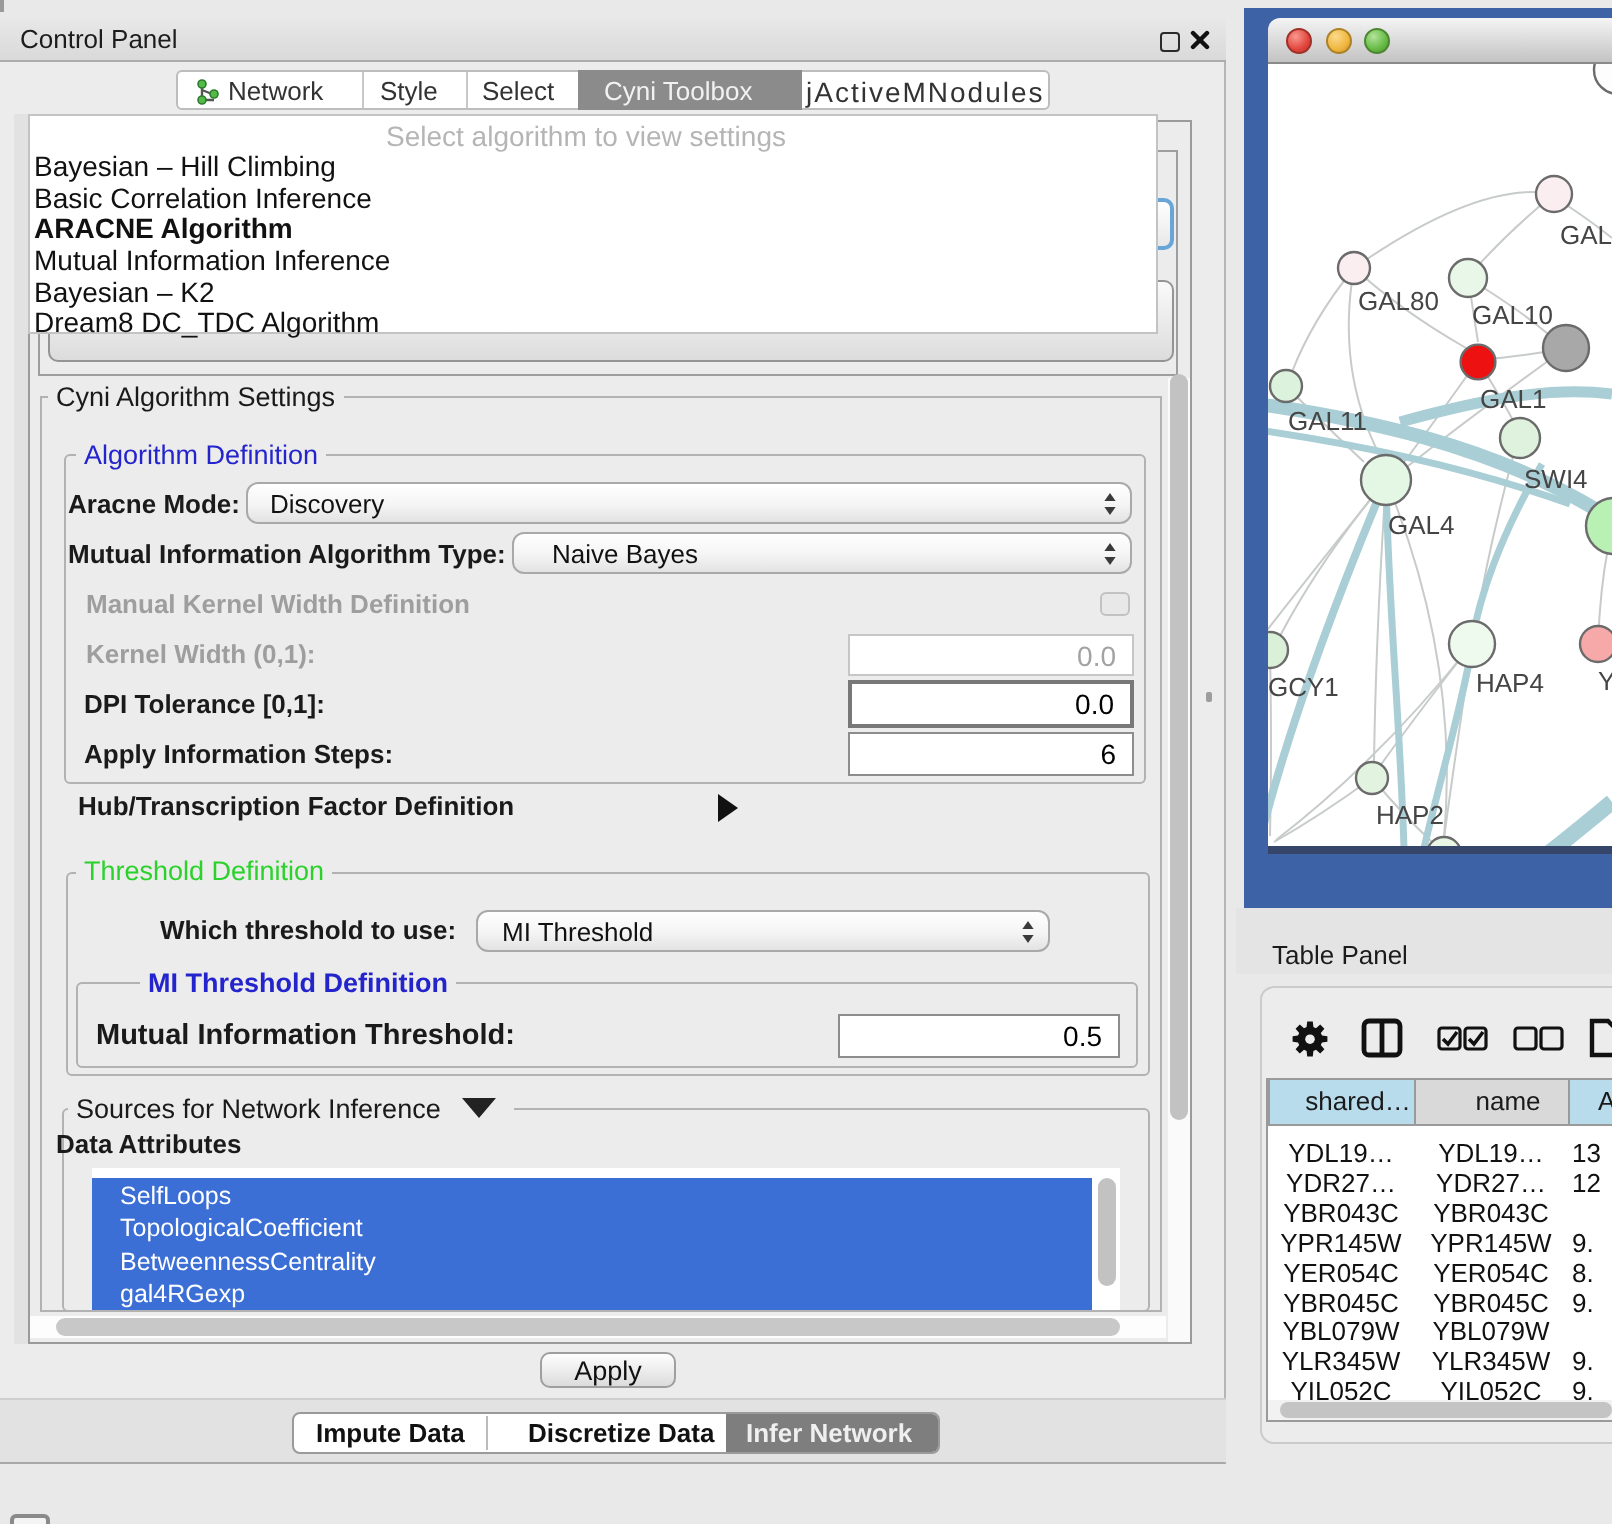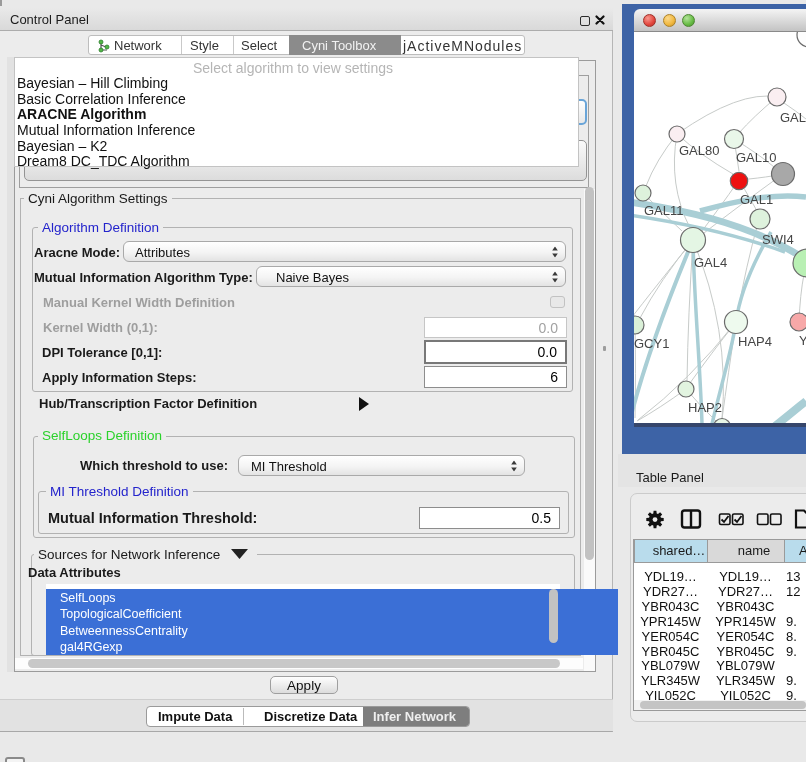--- a/index.html
+++ b/index.html
@@ -72,21 +72,21 @@
 </div>
 
 <div class="fs" style="left:20px;top:198px;width:561px;height:458px;border-radius:0;"></div>
 <div class="ftitle" style="left:24px;top:192px;color:#1a1a1a;">Cyni Algorithm Settings</div>
 
 <div class="fs" style="left:32px;top:227px;width:541px;height:165px;"></div>
 <div class="ftitle" style="left:38px;top:221px;color:#2424cc;text-align:right;">Algorithm Definition</div>
 
 <div class="lbl" style="left:34px;top:252px;text-align:center;">Aracne Mode:</div>
 <div class="combo" style="left:123px;top:241px;width:443px;height:21px;">
-  <div class="ct">Attributes</div>
+  <div class="ct">Discovery</div>
   <svg class="carr" viewBox="0 0 6 11">
       <path d="M3 0 L5.8 4 L0.2 4 Z" fill="#3a3a3a"></path>
       <path d="M3 11 L5.8 7 L0.2 7 Z" fill="#3a3a3a"></path>
     </svg>
 </div>
 
 <div class="lbl" style="left:34px;top:277px;">Mutual Information Algorithm Type:</div>
 <div class="combo" style="left:256px;top:266px;width:310px;height:21px;">
   <div class="ct" style="left:19px;">Naive Bayes</div>
   <svg class="carr" viewBox="0 0 6 11">
@@ -112,48 +112,48 @@
 <div class="tf" style="left:424px;top:366px;width:143px;height:22px;border:1px solid #8d8d8d;">
     <span style="color:#000;">6</span>
   </div>
 
 <div class="lbl" style="left:39px;top:403px;">Hub/Transcription Factor Definition</div>
 <svg class="a" style="left:358px;top:397px;" width="12" height="14" viewBox="0 0 12 14">
     <path d="M1 0 L11 7 L1 14 Z" fill="#111"></path>
   </svg>
 
 <div class="fs" style="left:33px;top:436px;width:542px;height:102px;"></div>
-<div class="ftitle" style="left:38px;top:429px;color:#2bd22b;">SelfLoops Definition</div>
+<div class="ftitle" style="left:38px;top:429px;color:#2bd22b;">Threshold Definition</div>
 
 <div class="lbl" style="left:80px;top:465px;">Which threshold to use:</div>
 <div class="combo" style="left:238px;top:455px;width:287px;height:21px;">
   <div class="ct" style="left:12px;">MI Threshold</div>
   <svg class="carr" viewBox="0 0 6 11">
       <path d="M3 0 L5.8 4 L0.2 4 Z" fill="#3a3a3a"></path>
       <path d="M3 11 L5.8 7 L0.2 7 Z" fill="#3a3a3a"></path>
     </svg>
 </div>
 
 <div class="fs" style="left:38px;top:491px;width:531px;height:43px;"></div>
-<div class="ftitle" style="left:46px;top:485px;color:#2424cc;">MI Threshold Definition</div>
+<div class="ftitle" style="left:70px;top:485px;color:#2424cc;font-weight:bold;">MI Threshold Definition</div>
 <div class="lbl" style="left:48px;top:518px;font-size:14.5px;">Mutual Information Threshold:</div>
 <div class="tf" style="left:419px;top:507px;width:141px;height:22px;border:1px solid #8d8d8d;">
     <span style="color:#000;">0.5</span>
   </div>
 
 <div class="fs" style="left:31px;top:554px;width:544px;height:102px;"></div>
 <div class="a" style="left:221px;top:551px;width:36px;height:7px;background:#ececec;"></div>
 <div class="ftitle" style="left:34px;top:548px;color:#1a1a1a;">Sources for Network Inference</div>
 <svg class="a" style="left:231px;top:549px;" width="17" height="10" viewBox="0 0 17 10">
     <path d="M0 0 L17 0 L8.5 10 Z" fill="#222"></path>
   </svg>
 
 <div class="lbl" style="left:28px;top:572px;">Data Attributes</div>
 <div class="a" style="left:46px;top:584px;width:514px;height:71px;background:#fff;"></div>
-<div class="a" style="left:46px;top:589px;width:572px;height:66px;background:#3b6fd6;">
+<div class="a" style="left:46px;top:589px;width:500px;height:66px;background:#3b6fd6;">
   <div class="a" style="left:14px;top:2px;font-size:12.5px;color:#fff;">SelfLoops</div>
   <div class="a" style="left:14px;top:18px;font-size:12.5px;color:#fff;">TopologicalCoefficient</div>
   <div class="a" style="left:14px;top:35px;font-size:12.5px;color:#fff;">BetweennessCentrality</div>
   <div class="a" style="left:14px;top:51px;font-size:12.5px;color:#fff;">gal4RGexp</div>
 </div>
 <div class="a" style="left:549px;top:589px;width:9px;height:54px;background:#c2c2c2;border-radius:5px;"></div>
 
 <div class="a" style="left:15px;top:658px;width:568px;height:11px;background:#fdfdfd;"></div>
 <div class="a" style="left:28px;top:659px;width:532px;height:9px;background:#c8c8c8;border-radius:5px;"></div>
 

